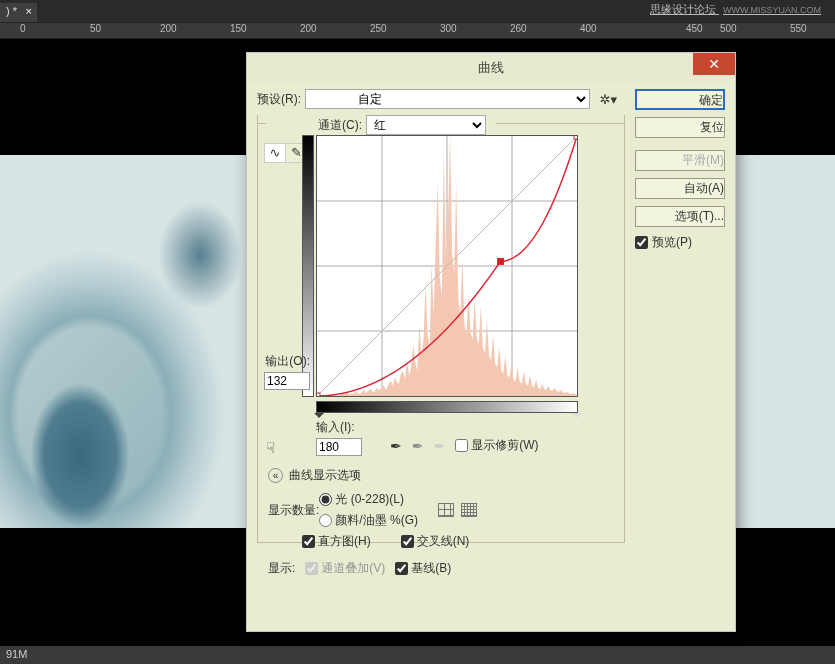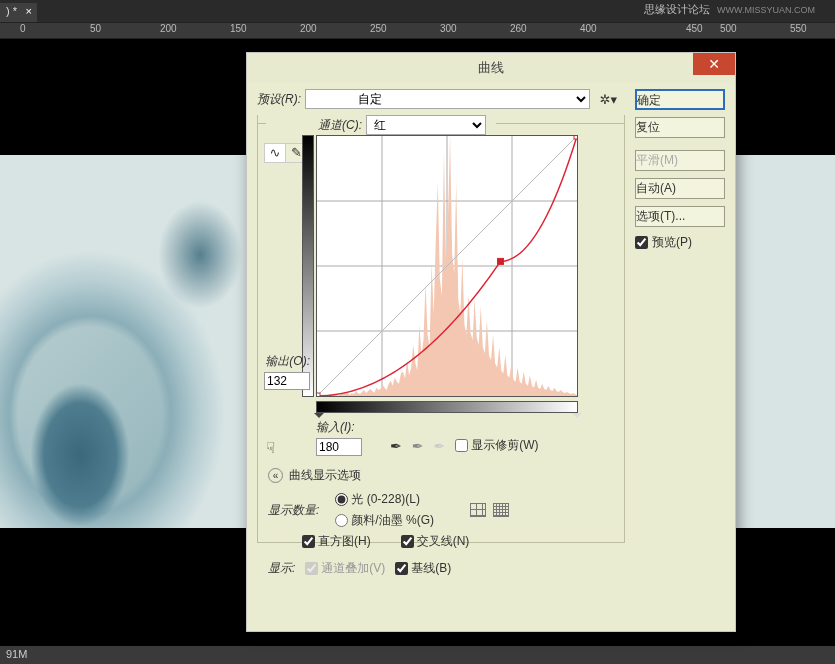--- a/index.html
+++ b/index.html
@@ -4,21 +4,21 @@
 <style>
   * { box-sizing: border-box; margin: 0; padding: 0; }
   body {
     width: 835px; height: 664px;
     font-family: "Microsoft YaHei", Arial, sans-serif;
     font-size: 12px; color: #333;
     background: #000; position: relative; overflow: hidden;
   }
   .app-bg { position: absolute; inset:0; background:#535353; }
   .app-top { position:absolute; top:0; left:0; right:0; height:33px; background:#2a2a2a; color:#ccc; }
-  .title-bar-right { position:absolute; top:2px; right:20px; font-size:11px; color:#bbb; }
+  .title-bar-right { position:absolute; top:2px; right:14px; font-size:11px; color:#bbb;text-decoration:underline; }
   .tab { position:absolute; top:3px; left:0; height:19px; padding:2px 20px 2px 6px; background:#3f3f3f; color:#ddd; font-size:11px; }
   .tab-x { position:absolute; right:5px; top:2px; color:#fff; }
   .ruler-h { position:absolute; top:22px; left:0; right:0; height:17px; background:#3a3a3a; border-top:1px solid #222; border-bottom:1px solid #222; }
   .ruler-h .tick { position:absolute; top:0; color:#bbb; font-size:10px; }
   .canvas-black { position:absolute; top:39px; bottom:18px; left:0; right:0; background:#000; }
   .artwork { position:absolute; top:155px; left:0; height:373px; width:835px;
     background:
       radial-gradient(ellipse 90px 130px at 80px 300px, #3b687b 0%, #4f7d8f 40%, transparent 55%),
       radial-gradient(ellipse 70px 90px at 200px 100px, #567f8e 0%, transparent 60%),
       radial-gradient(ellipse 180px 220px at 90px 260px, transparent 40%, #8baeb8 45%, #b5cdd2 60%, #d8e4e4 75%),
@@ -27,27 +27,27 @@
   .status { position:absolute; bottom:0; left:0; right:0; height:18px; background:#3a3a3a; color:#ccc; font-size:11px; padding:2px 6px; }
 
   
   .dlg { position:absolute; top:52px; left:246px; width:490px; height:580px;
     background:#eaecd1; border:1px solid #c5c5c5; box-shadow:3px 3px 14px rgba(0,0,0,.4); }
   .dlg-title { height:30px; background:#e7eace; text-align:center; line-height:30px; font-size:13px; color:#444; position:relative; }
   .dlg-close { position:absolute; right:0; top:0; height:22px; width:42px; background:#c7482f; color:#fff; font-size:14px; line-height:22px; text-align:center; }
   .dlg-body { position:absolute; top:32px; left:10px; right:10px; bottom:10px; }
 
   .row { display:flex; align-items:center; gap:4px; }
-  .lbl { color:#333;font-style:italic; }
+  .lbl { color:#333; }
   .combo { height:20px; border:1px solid #a8a8a8; background:#fff; font-size:12px; padding:1px 3px; }
   .preset-row { position:absolute; top:4px; left:0; right:0; }
   .preset-row .combo { flex:1;padding-left:48px; }
   .gear { margin-left:6px; font-size:13px; }
   .btncol { position:absolute; top:4px; right:0; width:90px; }
-  .btn { display:block; width:90px; height:21px; margin-bottom:7px; background:#f2f4dd; border:1px solid #9a9a85; font-size:12px; text-align:left; line-height:19px; }
+  .btn { display:block; width:90px; height:21px; margin-bottom:7px; background:#f2f4dd; border:1px solid #9a9a85; font-size:12px; text-align:right; line-height:19px; }
   .btn.disabled { color:#aaa; }
   .btn.primary { border:2px solid #2a6dbf; }
   .preview-row { margin-top:2px; display:flex; align-items:center; gap:4px; }
 
   .group { position:absolute; top:30px; left:0; right:100px; height:428px;
     border:1px solid #bcbc9e; border-top:none; }
   .group-top { position:relative; height:12px; }
   .group-top::before, .group-top::after { content:""; position:absolute; top:8px; height:1px; background:#bcbc9e; }
   .group-top::before { left:0; width:8px; }
   .group-top::after { left:238px; right:0; }
@@ -206,21 +206,21 @@
         </label>
       </div>
 
       <div class="disp-opts">
         <div class="disp-toggle">
           <span class="circ">«</span>
           <span>曲线显示选项</span>
         </div>
       </div>
       <div class="disp-sub">
-        <div class="row" style="gap:16px">
+        <div class="row" style="gap:0">
           <span class="lbl">显示数量:</span>
           <div>
             <div class="row" style="gap:3px">
               <input type="radio" class="radio" name="amt" checked="" style="">
               <span>光 (0-228)(L)</span>
             </div>
             <div class="row" style="gap:3px;margin-top:4px">
               <input type="radio" class="radio" name="amt" style="">
               <span>颜料/油墨 %(G)</span>
             </div>

